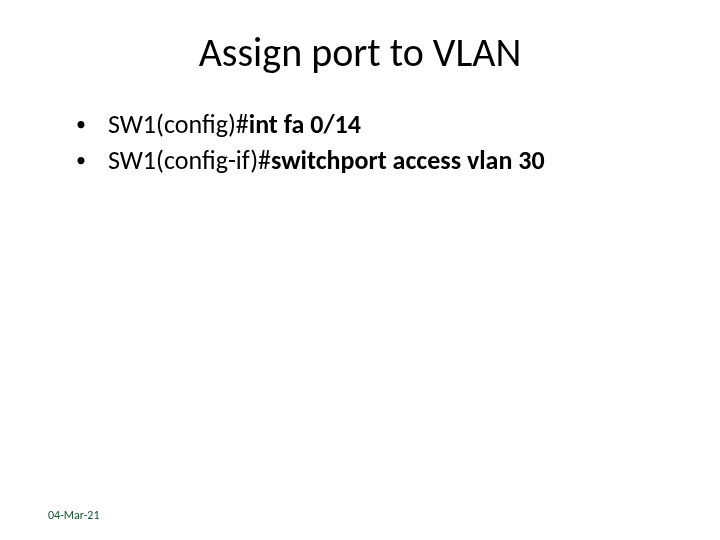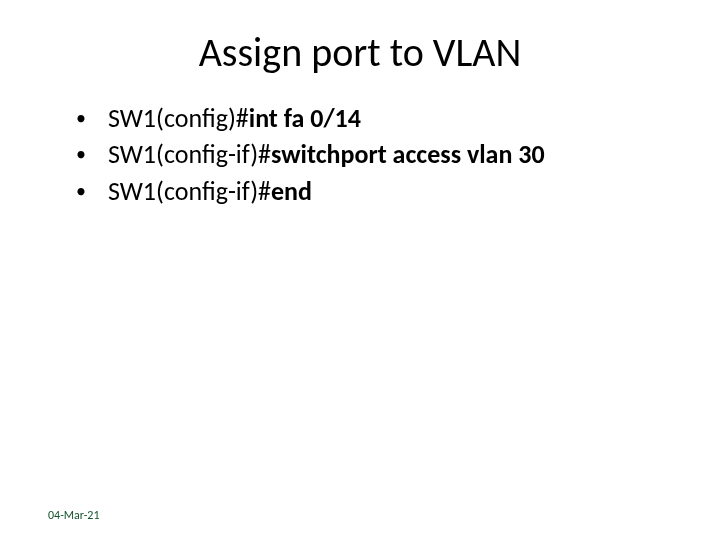--- a/index.html
+++ b/index.html
@@ -16,21 +16,21 @@
       height: 100%;
       padding: 20px 60px 20px 60px;
       position: relative;
     }
     .title {
       font-size: 40px;
       font-weight: 400;
       color: #000000;
       text-align: center;
       margin-top: 8px;
-      margin-bottom: 24px;
+      margin-bottom: 30px;
     }
     .content {
       padding-left: 12px;
     }
     ul {
       list-style: none;
     }
     li {
       font-size: 26px;
       color: #000000;
@@ -72,22 +72,17 @@
       <li>
         <span class="line-text">
           <span>SW1(config)#</span><span class="bold">int fa 0/14</span>
         </span>
       </li>
       <li>
         <span class="line-text">
           <span>SW1(config-if)#</span><span class="bold">switchport access vlan 30</span>
         </span>
       </li>
-      <li>
-        <span class="line-text">
-          <span>SW1(config-if)#</span><span class="bold">end</span>
-        </span>
-      </li>
     </ul>
   </div>
 
   <div class="footer-date">04-Mar-21</div>
 </div>
 
 </body></html>

